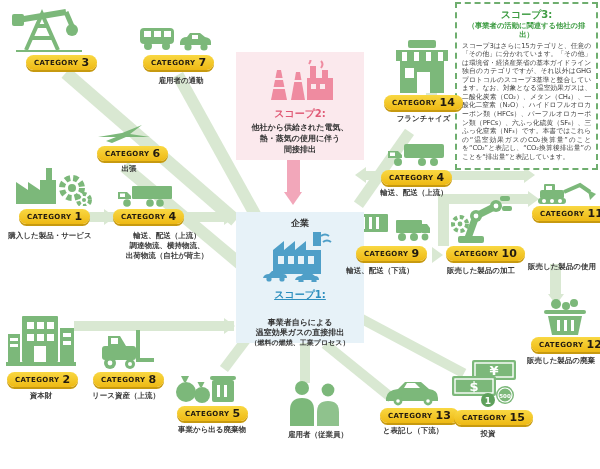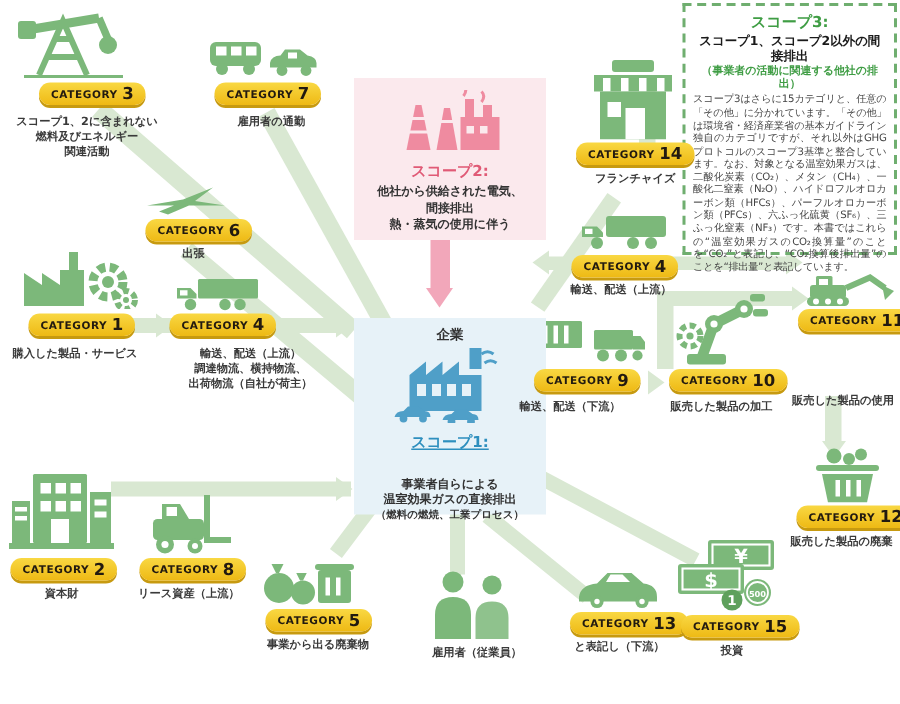--- a/index.html
+++ b/index.html
@@ -84,22 +84,22 @@
             <rect x="57" y="10" width="6" height="10"></rect>
           <rect x="46" y="24" width="5" height="5" fill="#fbe9ed"></rect>
             <rect x="55" y="24" width="5" height="5" fill="#fbe9ed"></rect>
           <path d="M44 4 q3 -4 0 -7 M56 8 q3 -4 0 -7" stroke="#ef8ba0" stroke-width="2" fill="none"></path>
         </g>
       </svg>
     </span>
     <div class="ttl">スコープ2:</div>
     <div class="bd">
       <div>他社から供給された電気、</div>
+      <div>熱・蒸気の使用に伴う</div>
       <div>間接排出</div>
-      <div>熱・蒸気の使用に伴う</div>
     </div>
   </div>
 
   <div class="boxpanel" id="company-box">
     <div class="corp">企業</div>
     <span class="icon" style="position:static;display:inline-block;">
       <svg width="86" height="52" viewBox="0 0 86 52">
         <g fill="#4f9fc8">
           <path d="M16 20 l11 -9 v9 l11 -9 v9 l11 -9 v9 h15 v24 H16 Z"></path>
           <rect x="56" y="2" width="8" height="14"></rect>
@@ -120,21 +120,20 @@
     <div class="ttl">スコープ1:</div>
     <div class="bd">
       <div>事業者自らによる</div>
       <div>温室効果ガスの直接排出</div>
       <div class="bd2">（燃料の燃焼、工業プロセス）</div>
     </div>
   </div>
 
   <div class="boxpanel" id="scope3-panel">
     <div class="ttl">スコープ3:</div>
-    <div class="sub">スコープ1、スコープ2以外の間接排出</div>
     <div class="sub2">（事業者の活動に関連する他社の排出）</div>
     <div class="bd">スコープ3はさらに15カテゴリと、任意の「その他」に分かれています。「その他」は環境省・経済産業省の基本ガイドライン独自のカテゴリですが、それ以外はGHGプロトコルのスコープ3基準と整合しています。なお、対象となる温室効果ガスは、二酸化炭素（CO₂）、メタン（CH₄）、一酸化二窒素（N₂O）、ハイドロフルオロカーボン類（HFCs）、パーフルオロカーボン類（PFCs）、六ふっ化硫黄（SF₆）、三ふっ化窒素（NF₃）です。本書ではこれらの“温室効果ガスのCO₂換算量”のことを“CO₂”と表記し、“CO₂換算後排出量”のことを“排出量”と表記しています。</div>
   </div>
 
   <span class="icon" style="left:12px;top:6px;">
     <svg width="80" height="46" viewBox="0 0 80 46">
       <g fill="none" stroke="#7cb87a" stroke-width="4">
         <path d="M14 44 L30 8 L46 44"></path>
           <path d="M20 32 h20 M24 20 h12"></path>
         <path d="M6 14 L54 6" stroke-width="6"></path>
@@ -144,23 +143,20 @@
           <rect x="0" y="8" width="12" height="12" rx="2"></rect>
           <circle cx="60" cy="24" r="6"></circle>
           <rect x="4" y="44" width="66" height="2"></rect>
         </g>
     </svg>
   </span>
   <div class="badge" style="left:26px;top:55px;">
     <span class="cl">CATEGORY</span>
     <span class="cn">3</span>
   </div>
-  <div class="desc" style="left:2px;top:76px;width:112px;">スコープ1、2に含まれない
-燃料及びエネルギー
-関連活動</div>
 
   <span class="icon" style="left:138px;top:22px;">
     <svg width="76" height="30" viewBox="0 0 76 30">
       <g fill="#7cb87a">
         <rect x="2" y="6" width="34" height="16" rx="4"></rect>
           <rect x="6" y="9" width="7" height="6" fill="#fff"></rect>
           <rect x="16" y="9" width="7" height="6" fill="#fff"></rect>
           <rect x="26" y="9" width="7" height="6" fill="#fff"></rect>
         <circle cx="10" cy="24" r="4"></circle>
           <circle cx="28" cy="24" r="4"></circle>

